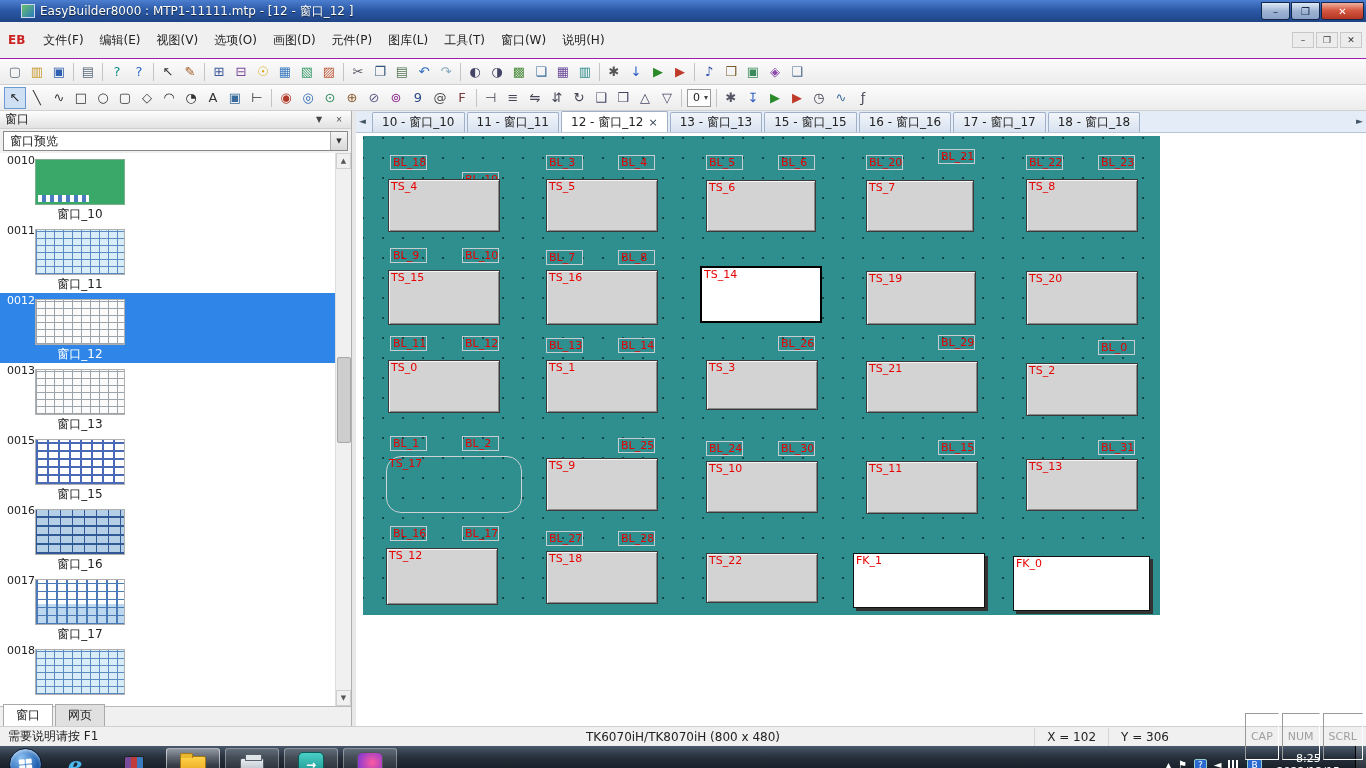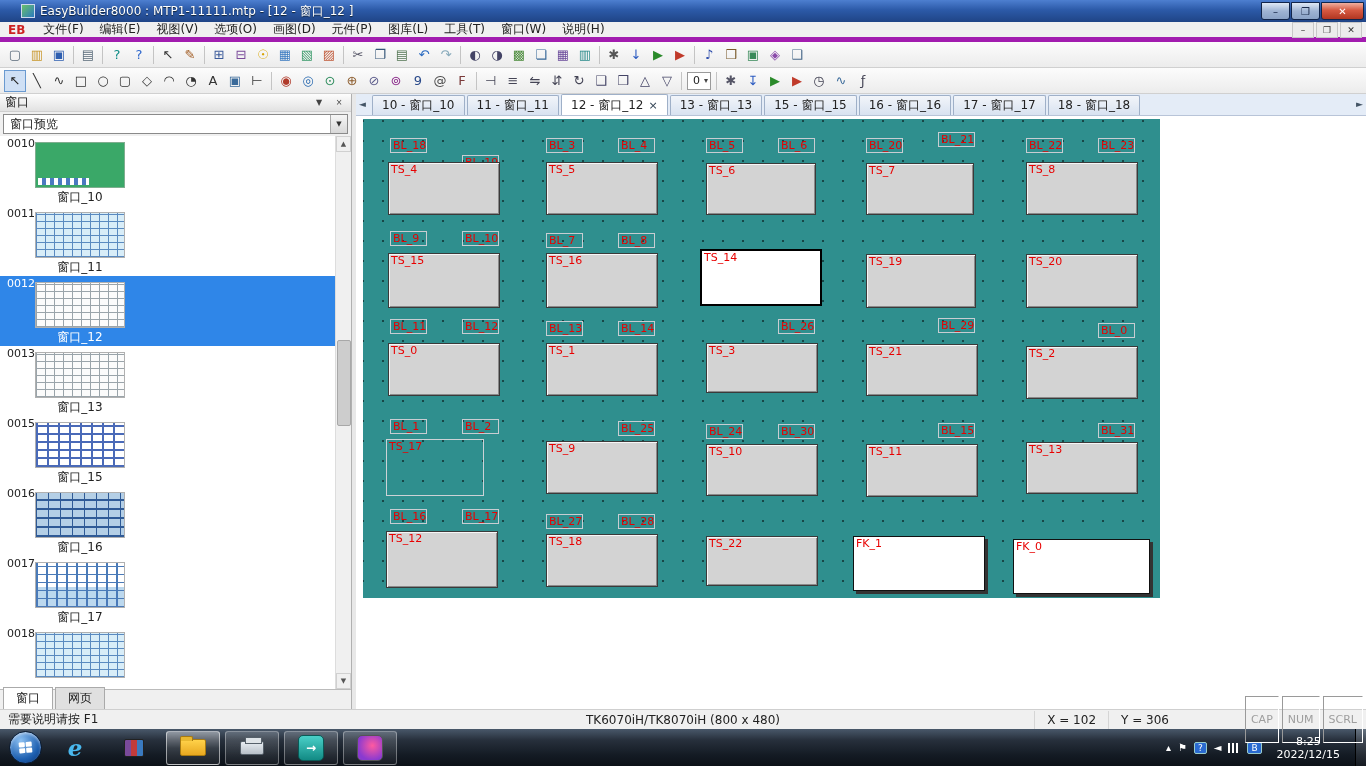--- a/index.html
+++ b/index.html
@@ -12,21 +12,21 @@
   .title-icon { width:14px; height:14px; margin-right:5px;
     background:linear-gradient(135deg,#6ac06a,#2a7ac0); border:1px solid #cdd8ee; }
   .title-text { font-size:12px; text-shadow:0 1px 1px #123; white-space:nowrap; }
   .winbtns { margin-left:auto; display:flex; height:18px; margin-right:2px; }
   .winbtn { width:29px; height:18px; border:1px solid #12254a; border-radius:0 0 3px 3px;
     background:linear-gradient(#dfe8f5,#9fb4d4 50%,#8aa2c6); color:#1a2a4a; font-size:10px;
     display:flex; align-items:center; justify-content:center; margin-left:1px; }
   .winbtn.close { width:43px; background:linear-gradient(#f0b0a0,#d65a42 45%,#b23621); color:#fff; }
 
   
-  .menubar { height:20px; background:#f0f0f0; border-bottom:5px solid #a21caf;
+  .menubar { height:37px; background:#f0f0f0; border-bottom:1px solid #a21caf;
     display:flex; align-items:center; }
   .menu-eb { color:#cc2222; font-weight:bold; padding:0 10px 0 8px; }
   .menu-item { padding:2px 8px; }
   .mdi-btns { margin-left:auto; display:flex; margin-right:4px; }
   .mdi-btn { width:22px; height:16px; display:flex; align-items:center; justify-content:center;
     font-size:9px; color:#333; border:1px solid #c8c8c8; background:#ececec; margin-left:2px; }
 
   
   .tb { height:26px; background:linear-gradient(#fcfcfc,#ececec); border-bottom:1px solid #d0d0d0;
     display:flex; align-items:center; padding-left:4px; }
@@ -525,21 +525,21 @@
           </div>
           <div class="widget w-bl" style="left: 415px; top: 305px; width: 37px; height: 15px;">
             <span class="wlab">BL_30</span>
           </div>
           <div class="widget w-bl" style="left: 575px; top: 304px; width: 37px; height: 15px;">
             <span class="wlab">BL_15</span>
           </div>
           <div class="widget w-bl" style="left: 735px; top: 304px; width: 37px; height: 15px;">
             <span class="wlab">BL_31</span>
           </div>
-          <div class="widget w-ts-hollow" style="left: 23px; top: 320px; width: 98px; height: 57px;">
+          <div class="widget w-ts-hollow" style="left: 23px; top: 320px; width: 136px; height: 57px; border-radius: 15px;">
             <span class="wlab">TS_17</span>
           </div>
           <div class="widget w-ts" style="left: 183px; top: 322px; width: 112px; height: 53px;">
             <span class="wlab">TS_9</span>
           </div>
           <div class="widget w-ts" style="left: 343px; top: 325px; width: 112px; height: 52px;">
             <span class="wlab">TS_10</span>
           </div>
           <div class="widget w-ts" style="left: 503px; top: 325px; width: 112px; height: 53px;">
             <span class="wlab">TS_11</span>

